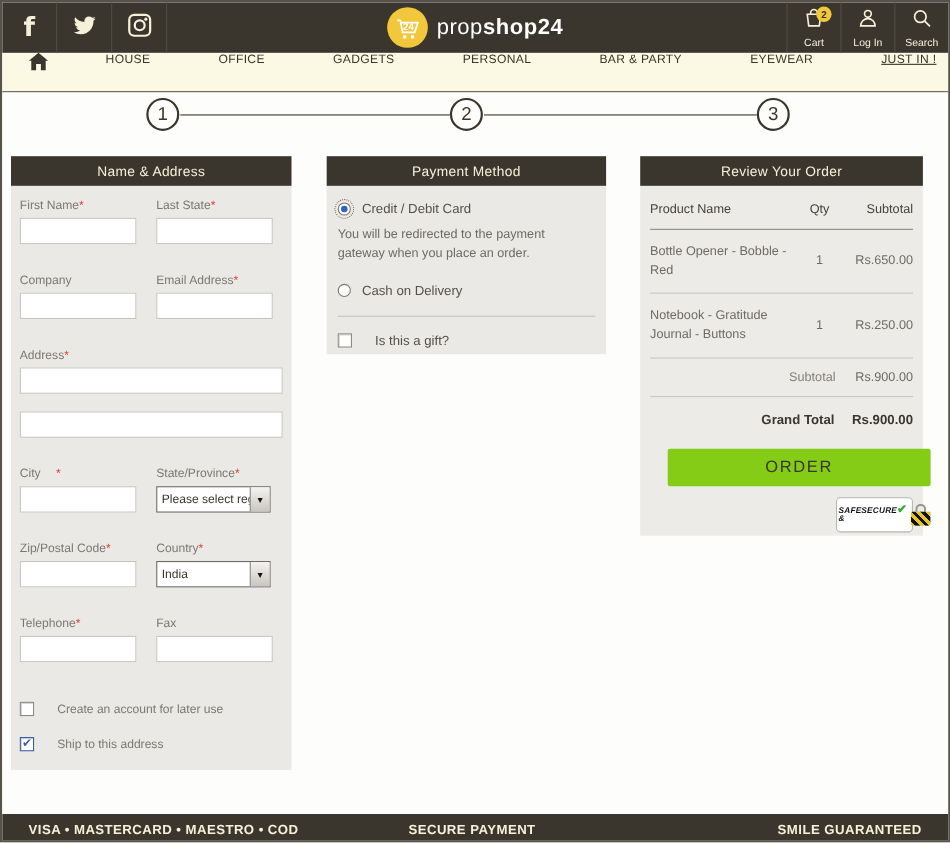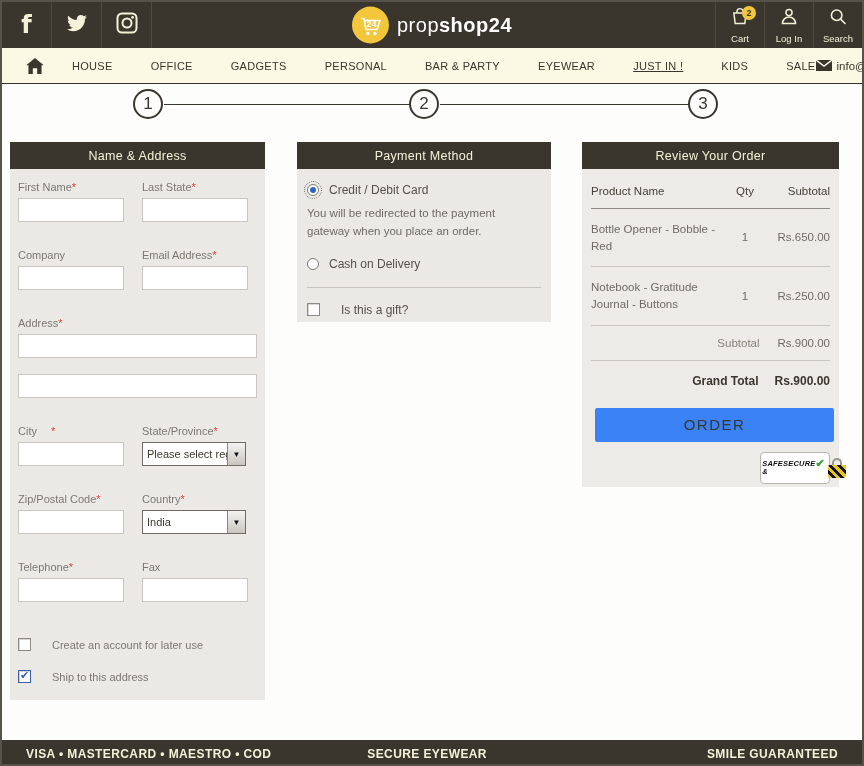--- a/index.html
+++ b/index.html
@@ -15,21 +15,21 @@
   .logo-circle { width:37px; height:37px; border-radius:50%; background:#f2c73c; display:flex; align-items:center; justify-content:center; }
   .logo-text { color:#fff; font-size:20px; letter-spacing:.5px; }
   .logo-text .thin { font-weight:300; }
   .logo-text .bold { font-weight:bold; }
   .actions { margin-left:auto; display:flex; }
   .act-cell { width:49px; border-left:1px solid #514c42; display:flex; flex-direction:column; align-items:center; justify-content:center; gap:2px; position:relative; cursor:pointer; }
   .act-label { color:#f5f1d8; font-size:9.5px; }
   .cart-badge { position:absolute; top:4px; right:8px; width:14px; height:14px; background:#f2c73c; color:#3a362d; border-radius:50%; font-size:9px; font-weight:bold; display:flex; align-items:center; justify-content:center; }
 
   
-  .nav { height:36px; background:#fbf8e3; border-bottom:1px solid #3a362d; display:flex; align-items:center; padding:0 16px 0 24px; flex-shrink:0; }
+  .nav { height:36px; background:#fbf8e3; border-bottom:1px solid #3a362d; display:flex; align-items:flex-start; padding:0 16px 0 24px; flex-shrink:0;gap:24px; }
   .nav-item { font-size:11px; color:#3a362d; letter-spacing:.3px; margin:0 0 0 38px; cursor:pointer; white-space:nowrap; }
   .nav-item.first { margin-left:28px; }
   .nav-item.active { text-decoration:underline; }
   .nav-home { cursor:pointer; display:flex; align-items:center; }
   .nav-email { margin-left:auto; display:flex; align-items:center; gap:5px; font-size:11.5px; color:#3a362d; cursor:pointer; }
 
   
   .content { position:relative; height:656px; background:#fdfdfc; flex-shrink:0; }
 
   
@@ -79,21 +79,21 @@
 
   
   .rtable-head { display:flex; align-items:center; padding:16px 0 11px 0; border-bottom:1px solid #8d8a83; font-size:11.5px; color:#45423b; }
   .rc-name { flex:1; padding-right:4px; }
   .rc-qty { width:38px; text-align:center; }
   .rc-sub { width:66px; text-align:right; }
   .rrow { display:flex; align-items:center; padding:12px 0; border-bottom:1px solid #c9c6c1; font-size:11.5px; color:#6e6b65; line-height:1.45; }
   .rtotal { display:flex; justify-content:flex-end; align-items:center; gap:18px; padding:11px 0; border-bottom:1px solid #c9c6c1; font-size:11.5px; color:#84817a; }
   .rtotal .amt { color:#6e6b65; }
   .rgrand { display:flex; justify-content:flex-end; align-items:center; gap:16px; padding:13px 0 12px 0; font-size:12px; font-weight:bold; color:#3a362d; }
-  .order-btn { display:block; width:100%; height:34px; background:#3b82f6; border:none; border-radius:2px; color:#3a362d; font-size:15px; letter-spacing:1.5px; font-family:"Liberation Sans",sans-serif; cursor:pointer; margin:8px 0 10px 4px; }
+  .order-btn { display:block; width:100%; height:34px; background:#84cc16; border:none; border-radius:2px; color:#3a362d; font-size:15px; letter-spacing:1.5px; font-family:"Liberation Sans",sans-serif; cursor:pointer; margin:8px 0 10px 16px; }
   .badge-wrap { display:flex; justify-content:flex-end; }
   .safe-badge { width:70px; height:32px; background:#fff; border:1px solid #b9b6b0; border-radius:4px; display:flex; align-items:center; justify-content:center; gap:3px; padding:2px; }
   .sb-left { display:flex; line-height:1; }
   .sb-txt { font-size:7.5px; font-weight:bold; color:#111; font-style:italic; letter-spacing:.2px; }
   .sb-check { color:#35a832; font-size:11px; font-weight:bold; margin-top:-1px; line-height:.8; }
   .sb-lock { width:18px; height:20px; position:relative; }
   .sb-lock .shackle { position:absolute; top:0; left:4px; width:10px; height:9px; border:2px solid #9a978f; border-bottom:none; border-radius:6px 6px 0 0; }
   .sb-lock .lockbody { position:absolute; bottom:0; left:0; width:18px; height:13px; background:#b5b2aa; border-radius:2px; background-image:repeating-linear-gradient(45deg,#e8c421 0 3px,#111 3px 6px); }
 
   
@@ -346,17 +346,17 @@
             </span>
           </div>
         </div>
       </div>
     </div>
 
   </div>
 
   <div class="footer">
     <span class="foot-txt">VISA • MASTERCARD • MAESTRO • COD</span>
-    <span class="foot-txt">SECURE EYEWEAR</span>
+    <span class="foot-txt">SECURE PAYMENT</span>
     <span class="foot-txt foot-right">SMILE GUARANTEED</span>
   </div>
 
 </div>
 
 </body></html>

